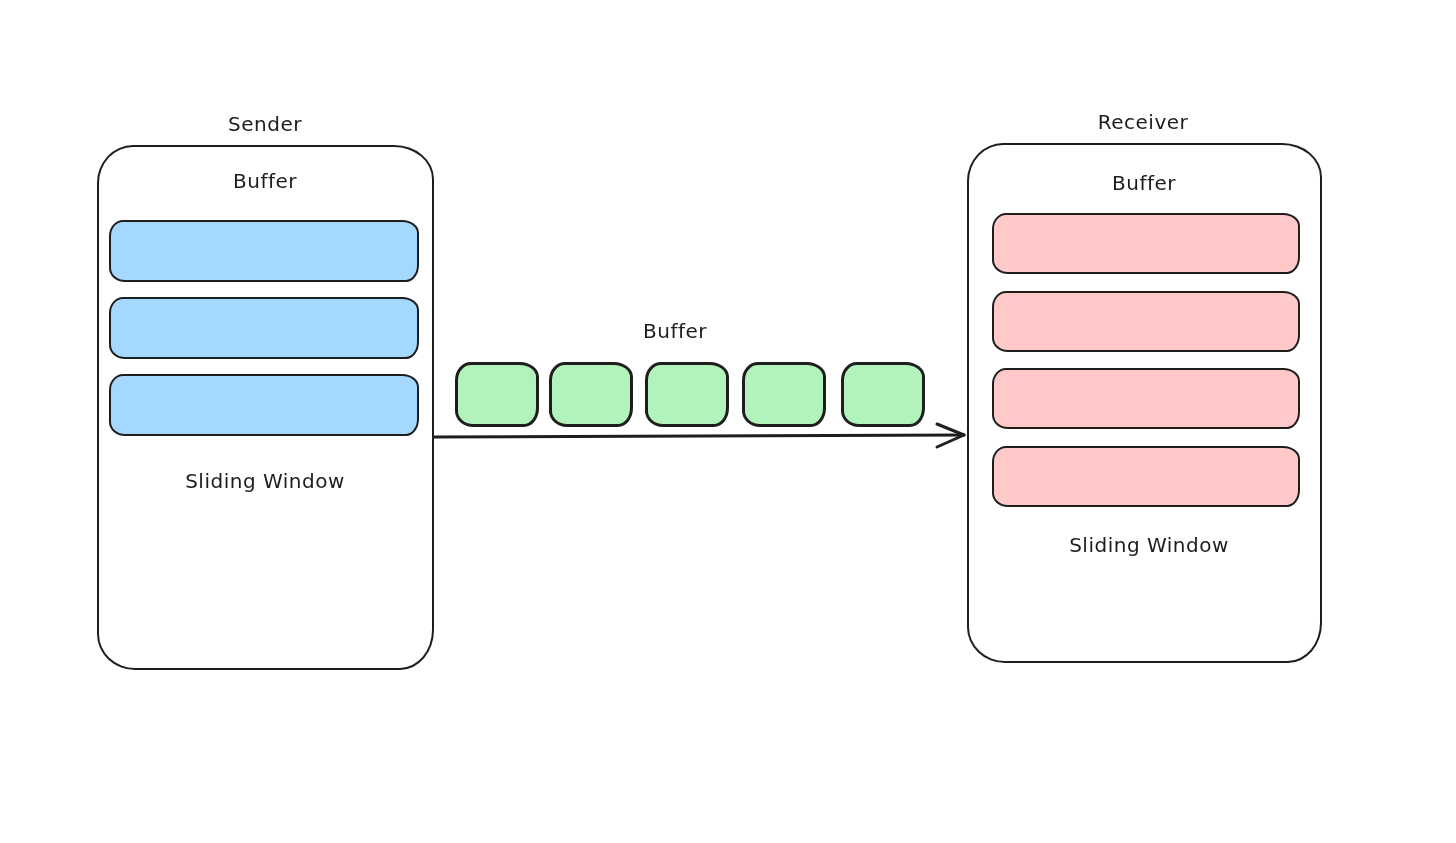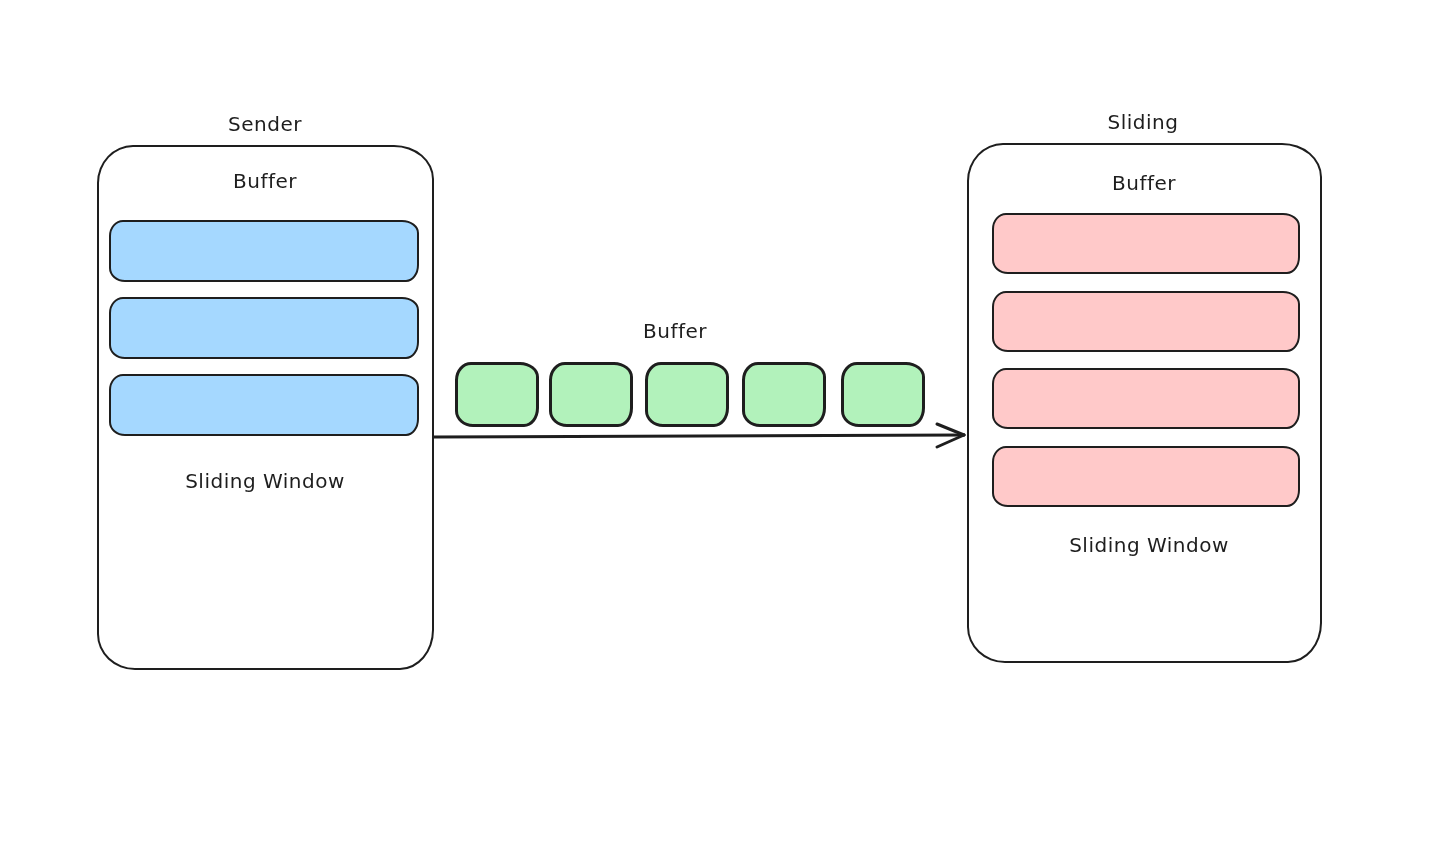--- a/index.html
+++ b/index.html
@@ -99,21 +99,21 @@
       <div class="packet"></div>
       <div class="packet"></div>
     </div>
 
   <svg class="arrow-svg" viewBox="0 0 540 32" fill="none" xmlns="http://www.w3.org/2000/svg">
     <path d="M2 17 L532 15" stroke="#1e1e1e" stroke-width="3" stroke-linecap="round"></path>
     <path d="M532 15 L505 4" stroke="#1e1e1e" stroke-width="3" stroke-linecap="round"></path>
     <path d="M532 15 L505 27" stroke="#1e1e1e" stroke-width="3" stroke-linecap="round"></path>
   </svg>
 
-  <div class="label" style="left:1143px; top:110px;">Sliding</div>
+  <div class="label" style="left:1143px; top:110px;">Receiver</div>
 
   <div class="node-box" style="left:967px; top:143px; width:355px; height:520px;">
     <div class="label" style="left:175px; top:26px;">Buffer</div>
 
     <div>
       <div class="slot receiver-slot" style="top: 68px;"></div>
     <div class="slot receiver-slot" style="top: 145.5px;"></div>
         <div class="slot receiver-slot" style="top: 223px;"></div>
         <div class="slot receiver-slot" style="top: 300.5px;"></div>
       </div>

